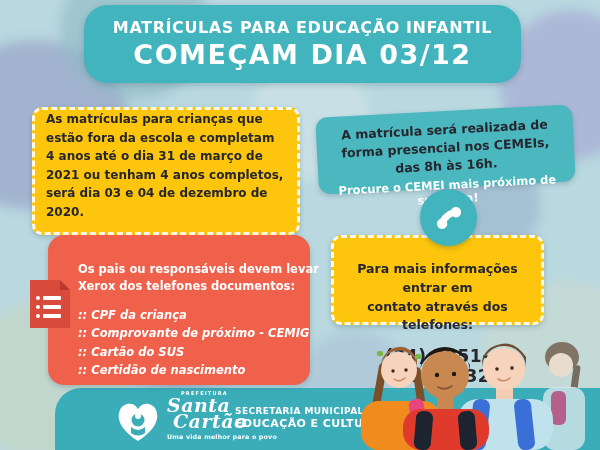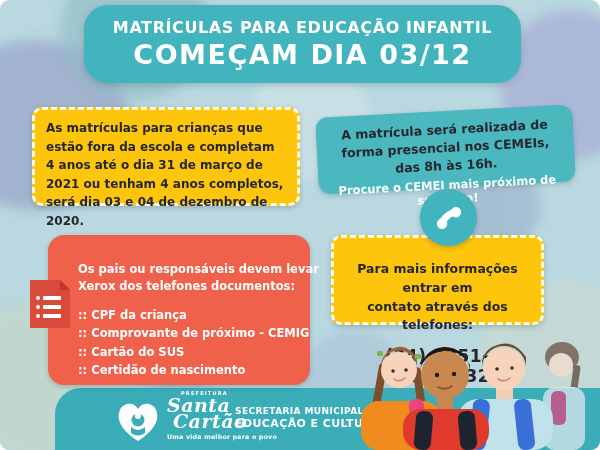--- a/index.html
+++ b/index.html
@@ -1,18 +1,18 @@
 <!DOCTYPE html>
 <html><head>
 <meta charset="utf-8">
 <style>
   html,body{margin:0;padding:0;}
   .poster{
     position:relative;width:600px;height:450px;overflow:hidden;
-    background:#b9d8e0;font-family:"DejaVu Sans",sans-serif;border-radius:9px;
+    background:#b9d8e0;font-family:"DejaVu Sans",sans-serif;
   }
   .bokeh{position:absolute;border-radius:50%;filter:blur(6px);}
   .b1{left:-60px;top:40px;width:190px;height:170px;background:#9dabcb;opacity:.8;}
   .b2{left:60px;top:-40px;width:150px;height:140px;background:#8fb9c4;opacity:.6;}
   .b3{left:500px;top:10px;width:140px;height:150px;background:#aab3d6;opacity:.85;}
   .b4{left:430px;top:150px;width:110px;height:110px;background:#93a9c6;opacity:.5;}
   .b5{left:-40px;top:300px;width:170px;height:160px;background:#c3d7ca;opacity:.8;}
   .b6{left:120px;top:380px;width:120px;height:110px;background:#9fb0cd;opacity:.6;}
   .b7{left:480px;top:280px;width:170px;height:160px;background:#c9dbd2;opacity:.7;}
   .b8{left:250px;top:60px;width:120px;height:120px;background:#cfe3e8;opacity:.7;}
@@ -25,22 +25,22 @@
     box-shadow:0 2px 6px rgba(40,80,90,.25);
   }
   .header .l1{font-size:16px;font-weight:700;letter-spacing:.6px;}
   .header .l2{font-size:27px;font-weight:700;letter-spacing:1.5px;}
 
   .ybox{
     background:#fdc50b;border:3px dashed rgba(255,255,255,.9);
     border-radius:10px;color:#26262e;box-shadow:0 2px 5px rgba(40,80,90,.25);
   }
   .eligibility{
-    position:absolute;left:32px;top:107px;width:268px;height:99px;z-index:2;
-    padding:9px 11px;box-sizing:border-box;
+    position:absolute;left:32px;top:107px;width:268px;height:128px;z-index:2;
+    padding:0 11px;box-sizing:border-box;
     font-size:12px;font-weight:700;line-height:1.55;
   }
   .location{
     position:absolute;left:317px;top:111px;width:257px;height:77px;z-index:2;
     background:#4bb7bf;border-radius:12px;transform:rotate(-3deg);
     padding:10px 10px;box-sizing:border-box;text-align:center;
     box-shadow:0 2px 5px rgba(40,80,90,.25);
   }
   .location .dark{font-size:12.5px;font-weight:700;color:#26262e;line-height:1.45;}
   .location .light{font-size:11.5px;font-weight:700;color:#ffffff;margin-top:3px;}
@@ -57,21 +57,21 @@
   .contact .cl{font-size:12.5px;font-weight:700;line-height:1.5;}
   .contact .ph{font-size:17px;font-weight:700;letter-spacing:.5px;margin-top:11px;}
 
   .docs{
     position:absolute;left:48px;top:235px;width:262px;height:150px;z-index:2;
     background:#f0614c;border-radius:16px;color:#ffffff;
     padding:26px 8px 8px 30px;box-sizing:border-box;
     box-shadow:0 2px 5px rgba(40,80,90,.25);
   }
   .docs .intro span{display:block;font-size:11.5px;font-weight:700;line-height:1.5;white-space:nowrap;}
-  .docs ul{list-style:none;margin:10px 0 3px 0;padding:0;}
+  .docs ul{list-style:none;margin:10px 0 3px 0;padding:0;font-style:italic;}
   .docs li{font-size:11.5px;font-weight:700;line-height:1.62;white-space:nowrap;}
   .doc-icon{position:absolute;left:26px;top:276px;z-index:3;}
 
   .footer{
     position:absolute;left:55px;top:388px;width:545px;height:62px;z-index:1;
     background:#3aadb9;border-top-left-radius:26px;color:#ffffff;
   }
   .logo-heart{position:absolute;left:58px;top:5px;}
   .logo-text{position:absolute;left:112px;top:3px;line-height:1;}
   .logo-text .over{font-size:5px;font-weight:700;letter-spacing:1.2px;display:block;margin-left:14px;}

